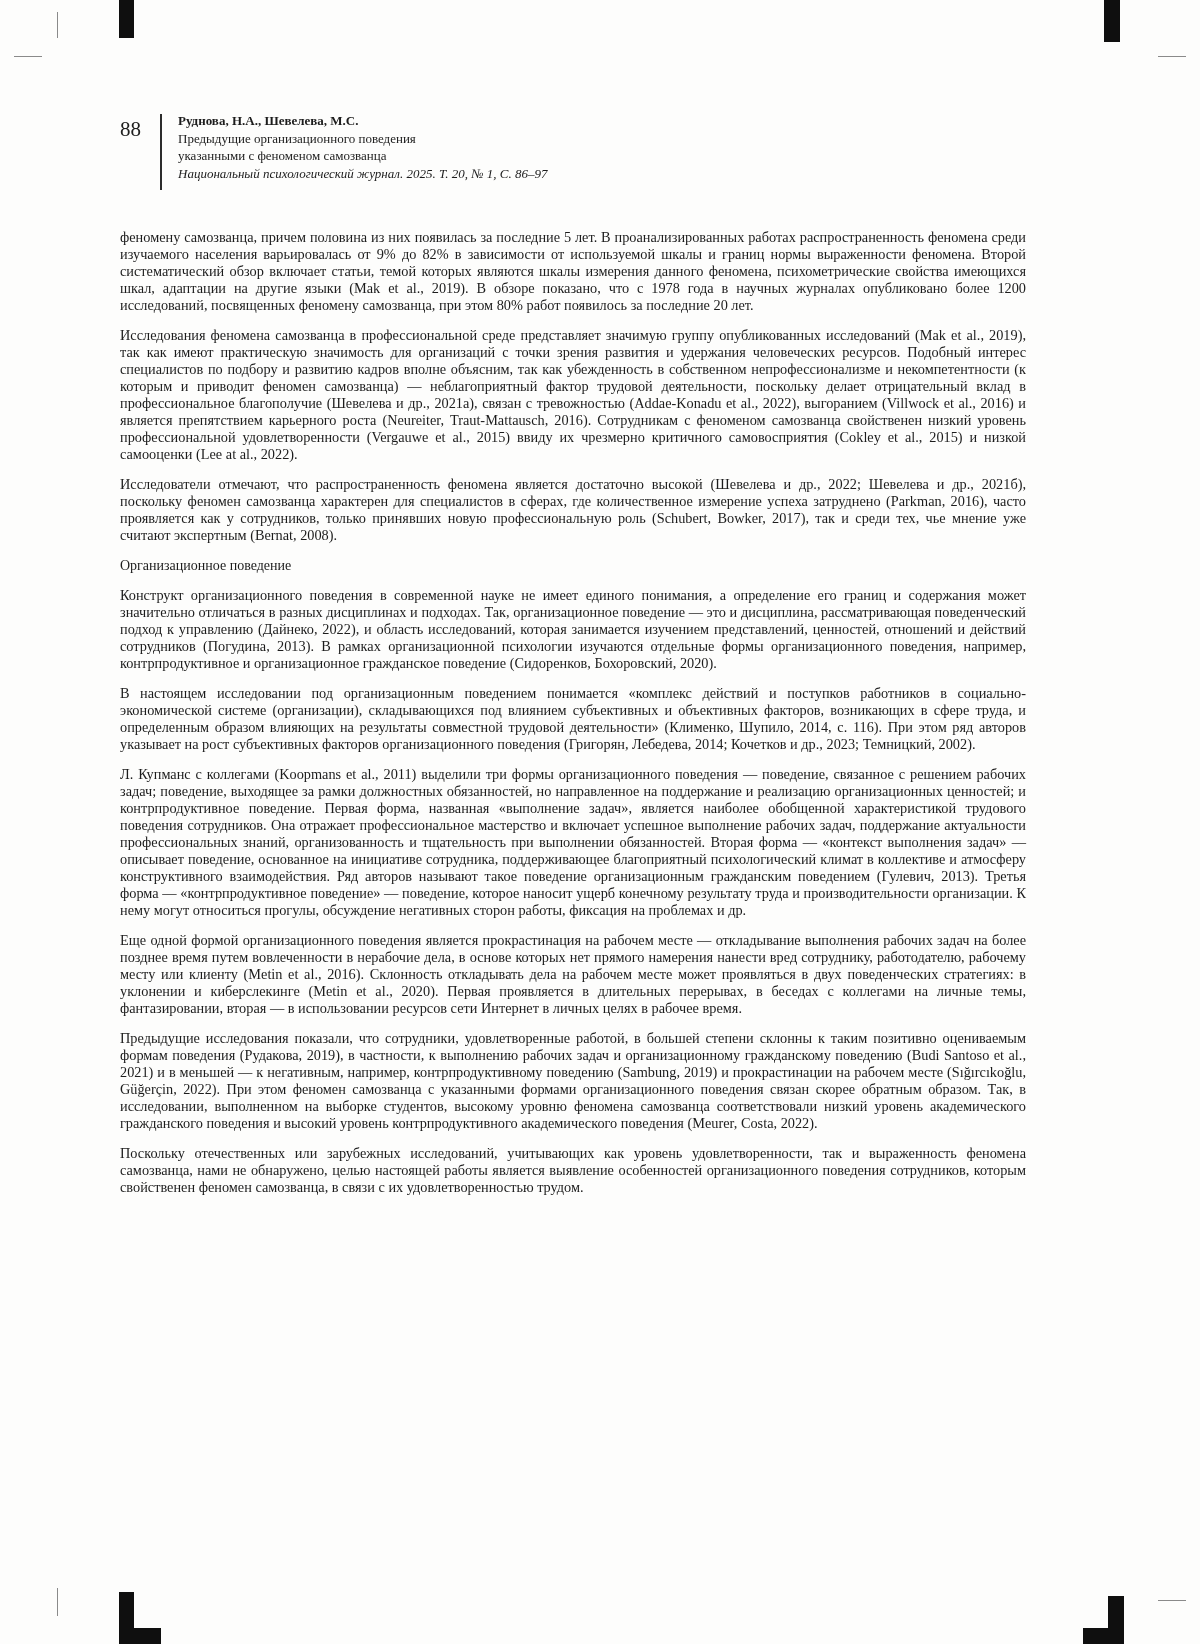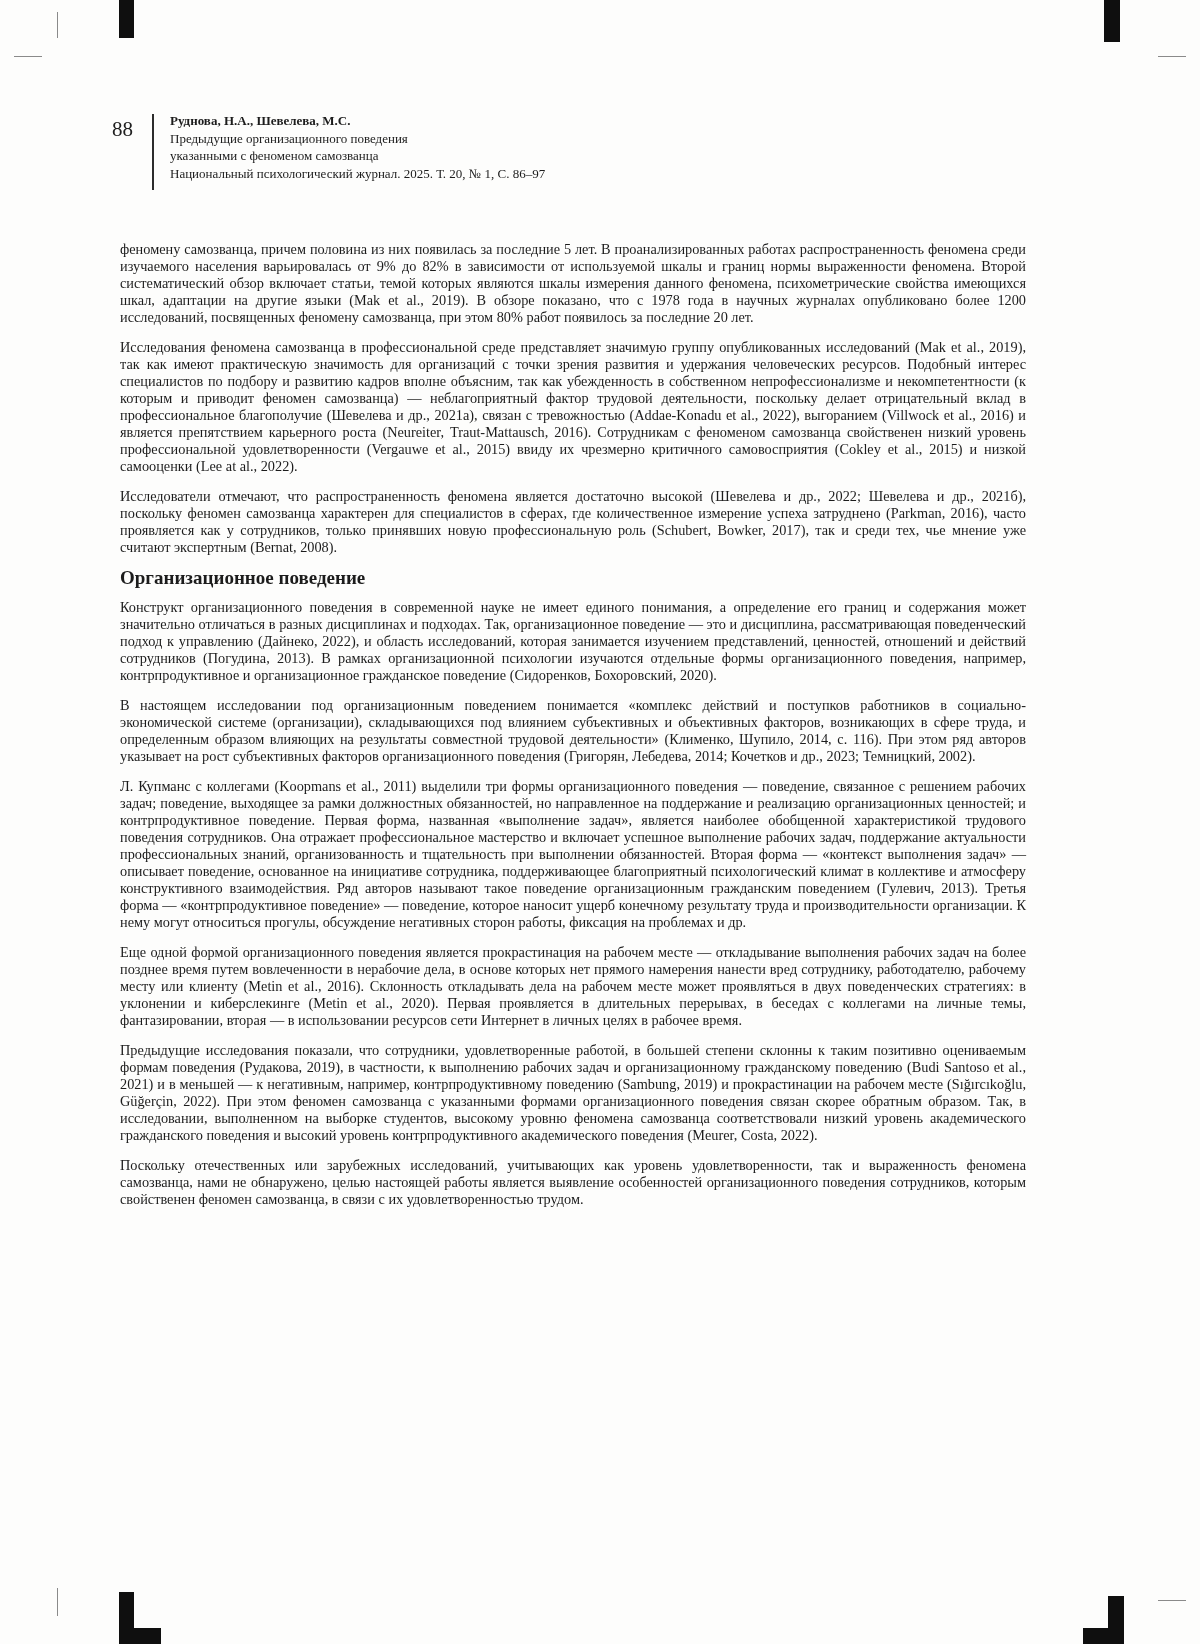--- a/index.html
+++ b/index.html
@@ -24,60 +24,60 @@
   .hair { position: absolute; background: #8a8a8a; }
   .hair-tl-h { left: 14px; top: 56px; width: 28px; height: 1px; }
   .hair-tl-v { left: 57px; top: 12px; width: 1px; height: 26px; }
   .hair-tr-h { left: 1158px; top: 56px; width: 28px; height: 1px; }
   .hair-bl-v { left: 57px; top: 1588px; width: 1px; height: 28px; }
   .hair-br-h { left: 1158px; top: 1600px; width: 28px; height: 1px; }
 
   
   .page-header {
     position: absolute;
-    left: 112px;
+    left: 120px;
     top: 112px;
     display: flex;
     align-items: flex-start;
   }
   .page-number {
     font-size: 21px;
     line-height: 22px;
     margin-top: 6px;
     min-width: 32px;
     color: #202020;
   }
   .header-rule {
     width: 2px;
     height: 76px;
     background: #2c2c2c;
     margin: 2px 16px 0 8px;
   }
   .header-text { font-size: 13px; line-height: 17.5px; }
   .authors { font-weight: bold; }
-  .journal { }
+  .journal { font-style: italic; }
 
   
   .article-body {
     position: absolute;
     left: 120px;
     top: 229px;
     width: 906px;
   }
   .article-body p {
-    margin: 12px 0 13px 0;
+    margin: 0 0 13px 0;
     font-size: 14.3px;
     line-height: 17px;
     text-align: justify;
     hyphens: auto;
   }
   .article-body h2 {
-    font-size: 19px;
+    font-size: 14px;
     line-height: 17px;
-    font-weight: bold;
+    font-weight: normal;
     margin: 5px 0 13px 0;
   }
 </style>
 </head>
 <body>
 
 <div class="crop crop-tl-v"></div>
 <div class="crop crop-tr-v"></div>
 <div class="crop crop-bl-v"></div>
 <div class="crop crop-bl-h"></div>

